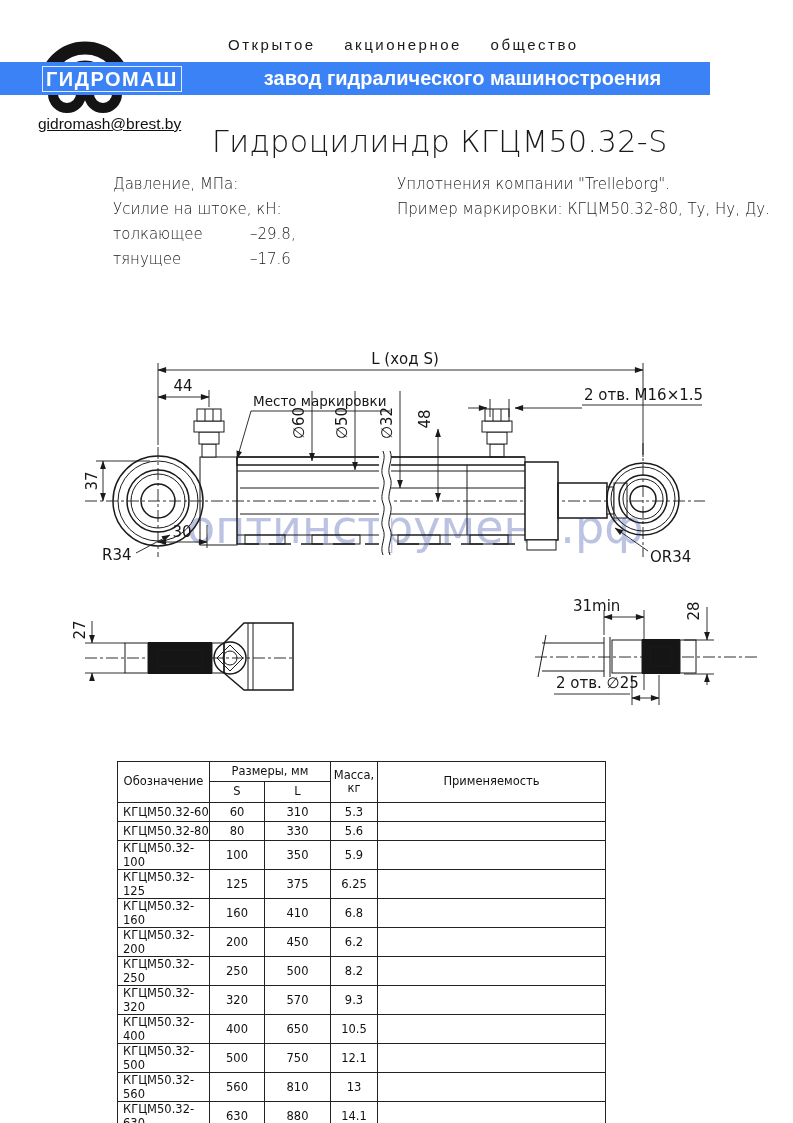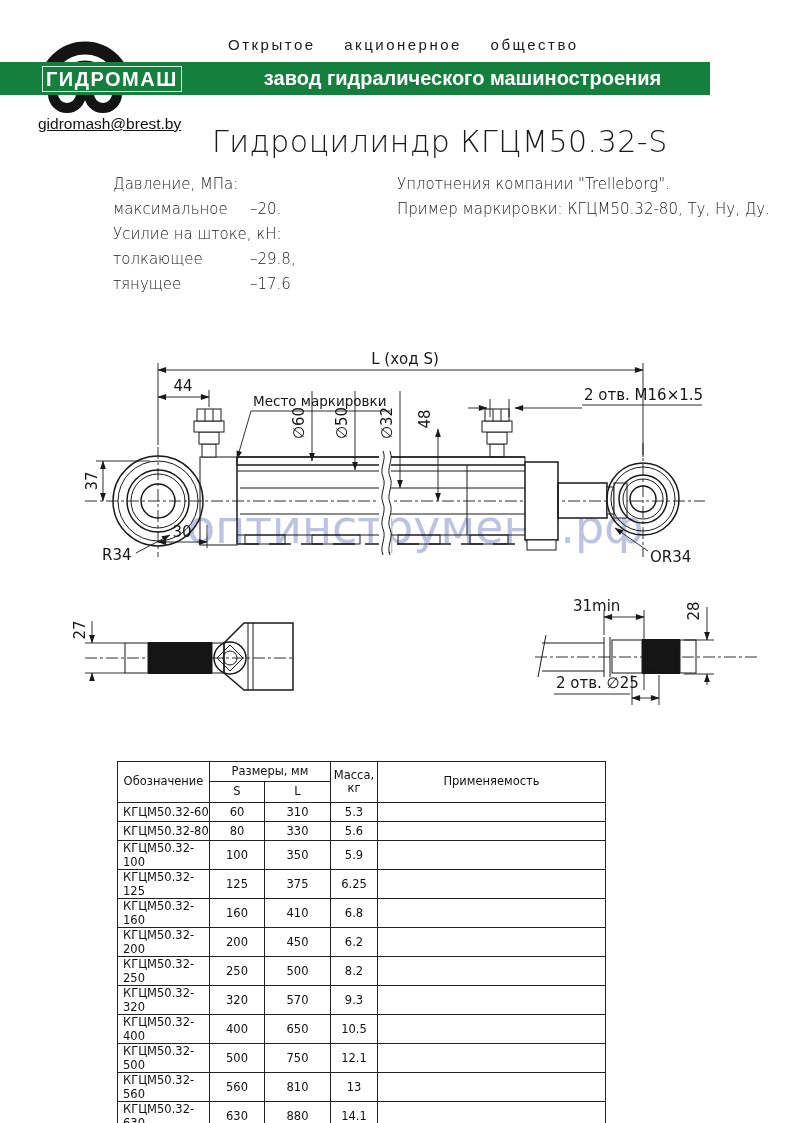--- a/index.html
+++ b/index.html
@@ -1,20 +1,20 @@
 <!DOCTYPE html>
 <html><head>
 <meta charset="utf-8">
 <style>
   html,body{margin:0;padding:0;background:#fff;}
   body{width:793px;height:1123px;position:relative;font-family:"Liberation Sans",sans-serif;color:#1a1a1a;overflow:hidden;}
   .abs{position:absolute;}
   
   .org-type{left:228px;top:36px;font-size:15px;letter-spacing:2.5px;word-spacing:22px;font-weight:400;white-space:nowrap;}
-  .black-bar{left:0;top:62px;width:710px;height:33px;background:#15803d;z-index:2;}
+  .black-bar{left:0;top:62px;width:710px;height:33px;background:#3b82f6;z-index:2;}
   .bar-text{margin-left:215px;width:495px;text-align:center;line-height:33px;color:#fff;font-size:20px;font-weight:700;white-space:nowrap;}
   .emblem{left:33px;top:28px;width:104px;height:92px;z-index:1;}
   .logo-word{left:42px;top:66px;z-index:3;color:#fff;font-size:20px;font-weight:700;letter-spacing:1.5px;border:1px solid rgba(255,255,255,.85);padding:1px 3px;line-height:22px;}
   .email{left:38px;top:115px;font-size:15.5px;text-decoration:underline;color:#111;}
   
   .cadf{font-family:"DejaVu Sans",sans-serif;font-weight:300;}
   .page-title{left:212px;top:124px;font-size:30px;letter-spacing:.5px;white-space:nowrap;}
   .spec-left{left:113px;top:172px;width:280px;font-size:15px;line-height:25px;}
   .spec-row{display:flex;height:25px;}
   .spec-row .lbl{width:137px;flex:none;white-space:nowrap;}
@@ -60,24 +60,20 @@
 <a class="abs email" href="#">gidromash@brest.by</a>
 
 <div class="abs page-title cadf">Гидроцилиндр КГЦМ50.32-S</div>
 
 <div class="abs spec-left cadf">
   <div class="spec-row">
       <span class="lbl">Давление, МПа:</span>
       <span class="val"></span>
     </div>
   <div class="spec-row">
-      <span class="lbl">максимальное</span>
-      <span class="val">–20.</span>
-    </div>
-  <div class="spec-row">
       <span class="lbl">Усилие на штоке, кН:</span>
       <span class="val"></span>
     </div>
   <div class="spec-row">
       <span class="lbl">толкающее</span>
       <span class="val">–29.8,</span>
     </div>
   <div class="spec-row">
       <span class="lbl">тянущее</span>
       <span class="val">–17.6</span>

